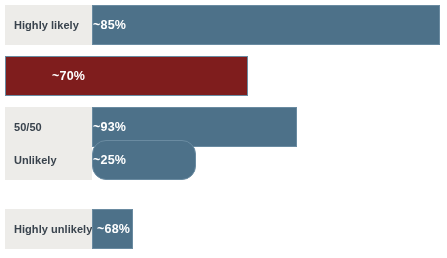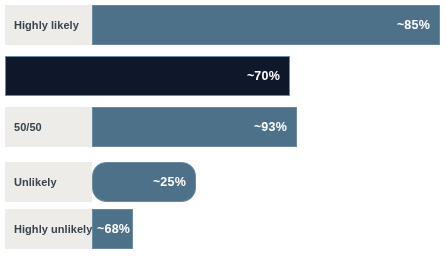--- a/index.html
+++ b/index.html
@@ -51,21 +51,20 @@
     display: flex;
     align-items: center;
   }
   .bar {
     height: 40px;
     background: #4d7189;
     border: 1px solid #6a8ba1;
     box-sizing: border-box;
     display: flex;
     align-items: center;
-    justify-content: flex-end;
   }
   .bar-value {
     font-size: 12.5px;
     font-weight: 700;
     color: #ffffff;
     letter-spacing: 0.2px;
     white-space: nowrap;
     padding-right: 9px;
     line-height: 1;
   }
@@ -88,36 +87,36 @@
         <span class="row-label-text" style="color: rgb(57, 67, 77);">Highly likely</span>
       </div>
       <div class="bar-wrap">
         <div class="bar" style="width: 348px; background: rgb(77, 113, 137); border-color: rgb(106, 139, 161);">
           <span class="bar-value" style="color: rgb(255, 255, 255);">~85%</span>
         </div>
       </div>
     </div>
     <div class="row" style="top: 56px;">
       <div class="bar-wrap">
-        <div class="bar" style="width: 285px; background: #0f172a; border-color: rgb(106, 139, 161);">
+        <div class="bar" style="width: 243px; background: #7f1d1d; border-color: rgb(106, 139, 161); padding-left: 46px;">
           <span class="bar-value" style="color: rgb(255, 255, 255);">~70%</span>
         </div>
       </div>
     </div>
     <div class="row" style="top: 107px;">
       <div class="row-label" style="background: rgb(237, 236, 233);">
         <span class="row-label-text" style="color: rgb(57, 67, 77);">50/50</span>
       </div>
       <div class="bar-wrap">
         <div class="bar" style="width: 205px; background: rgb(77, 113, 137); border-color: rgb(106, 139, 161);">
           <span class="bar-value" style="color: rgb(255, 255, 255);">~93%</span>
         </div>
       </div>
     </div>
-    <div class="row" style="top: 162px;">
+    <div class="row" style="top: 140px;">
       <div class="row-label" style="background: rgb(237, 236, 233);">
         <span class="row-label-text" style="color: rgb(57, 67, 77);">Unlikely</span>
       </div>
       <div class="bar-wrap">
         <div class="bar" style="width: 104px; background: rgb(77, 113, 137); border-color: rgb(106, 139, 161); border-radius: 14px;">
           <span class="bar-value" style="color: rgb(255, 255, 255);">~25%</span>
         </div>
       </div>
     </div>
     <div class="row" style="top: 209px;">

